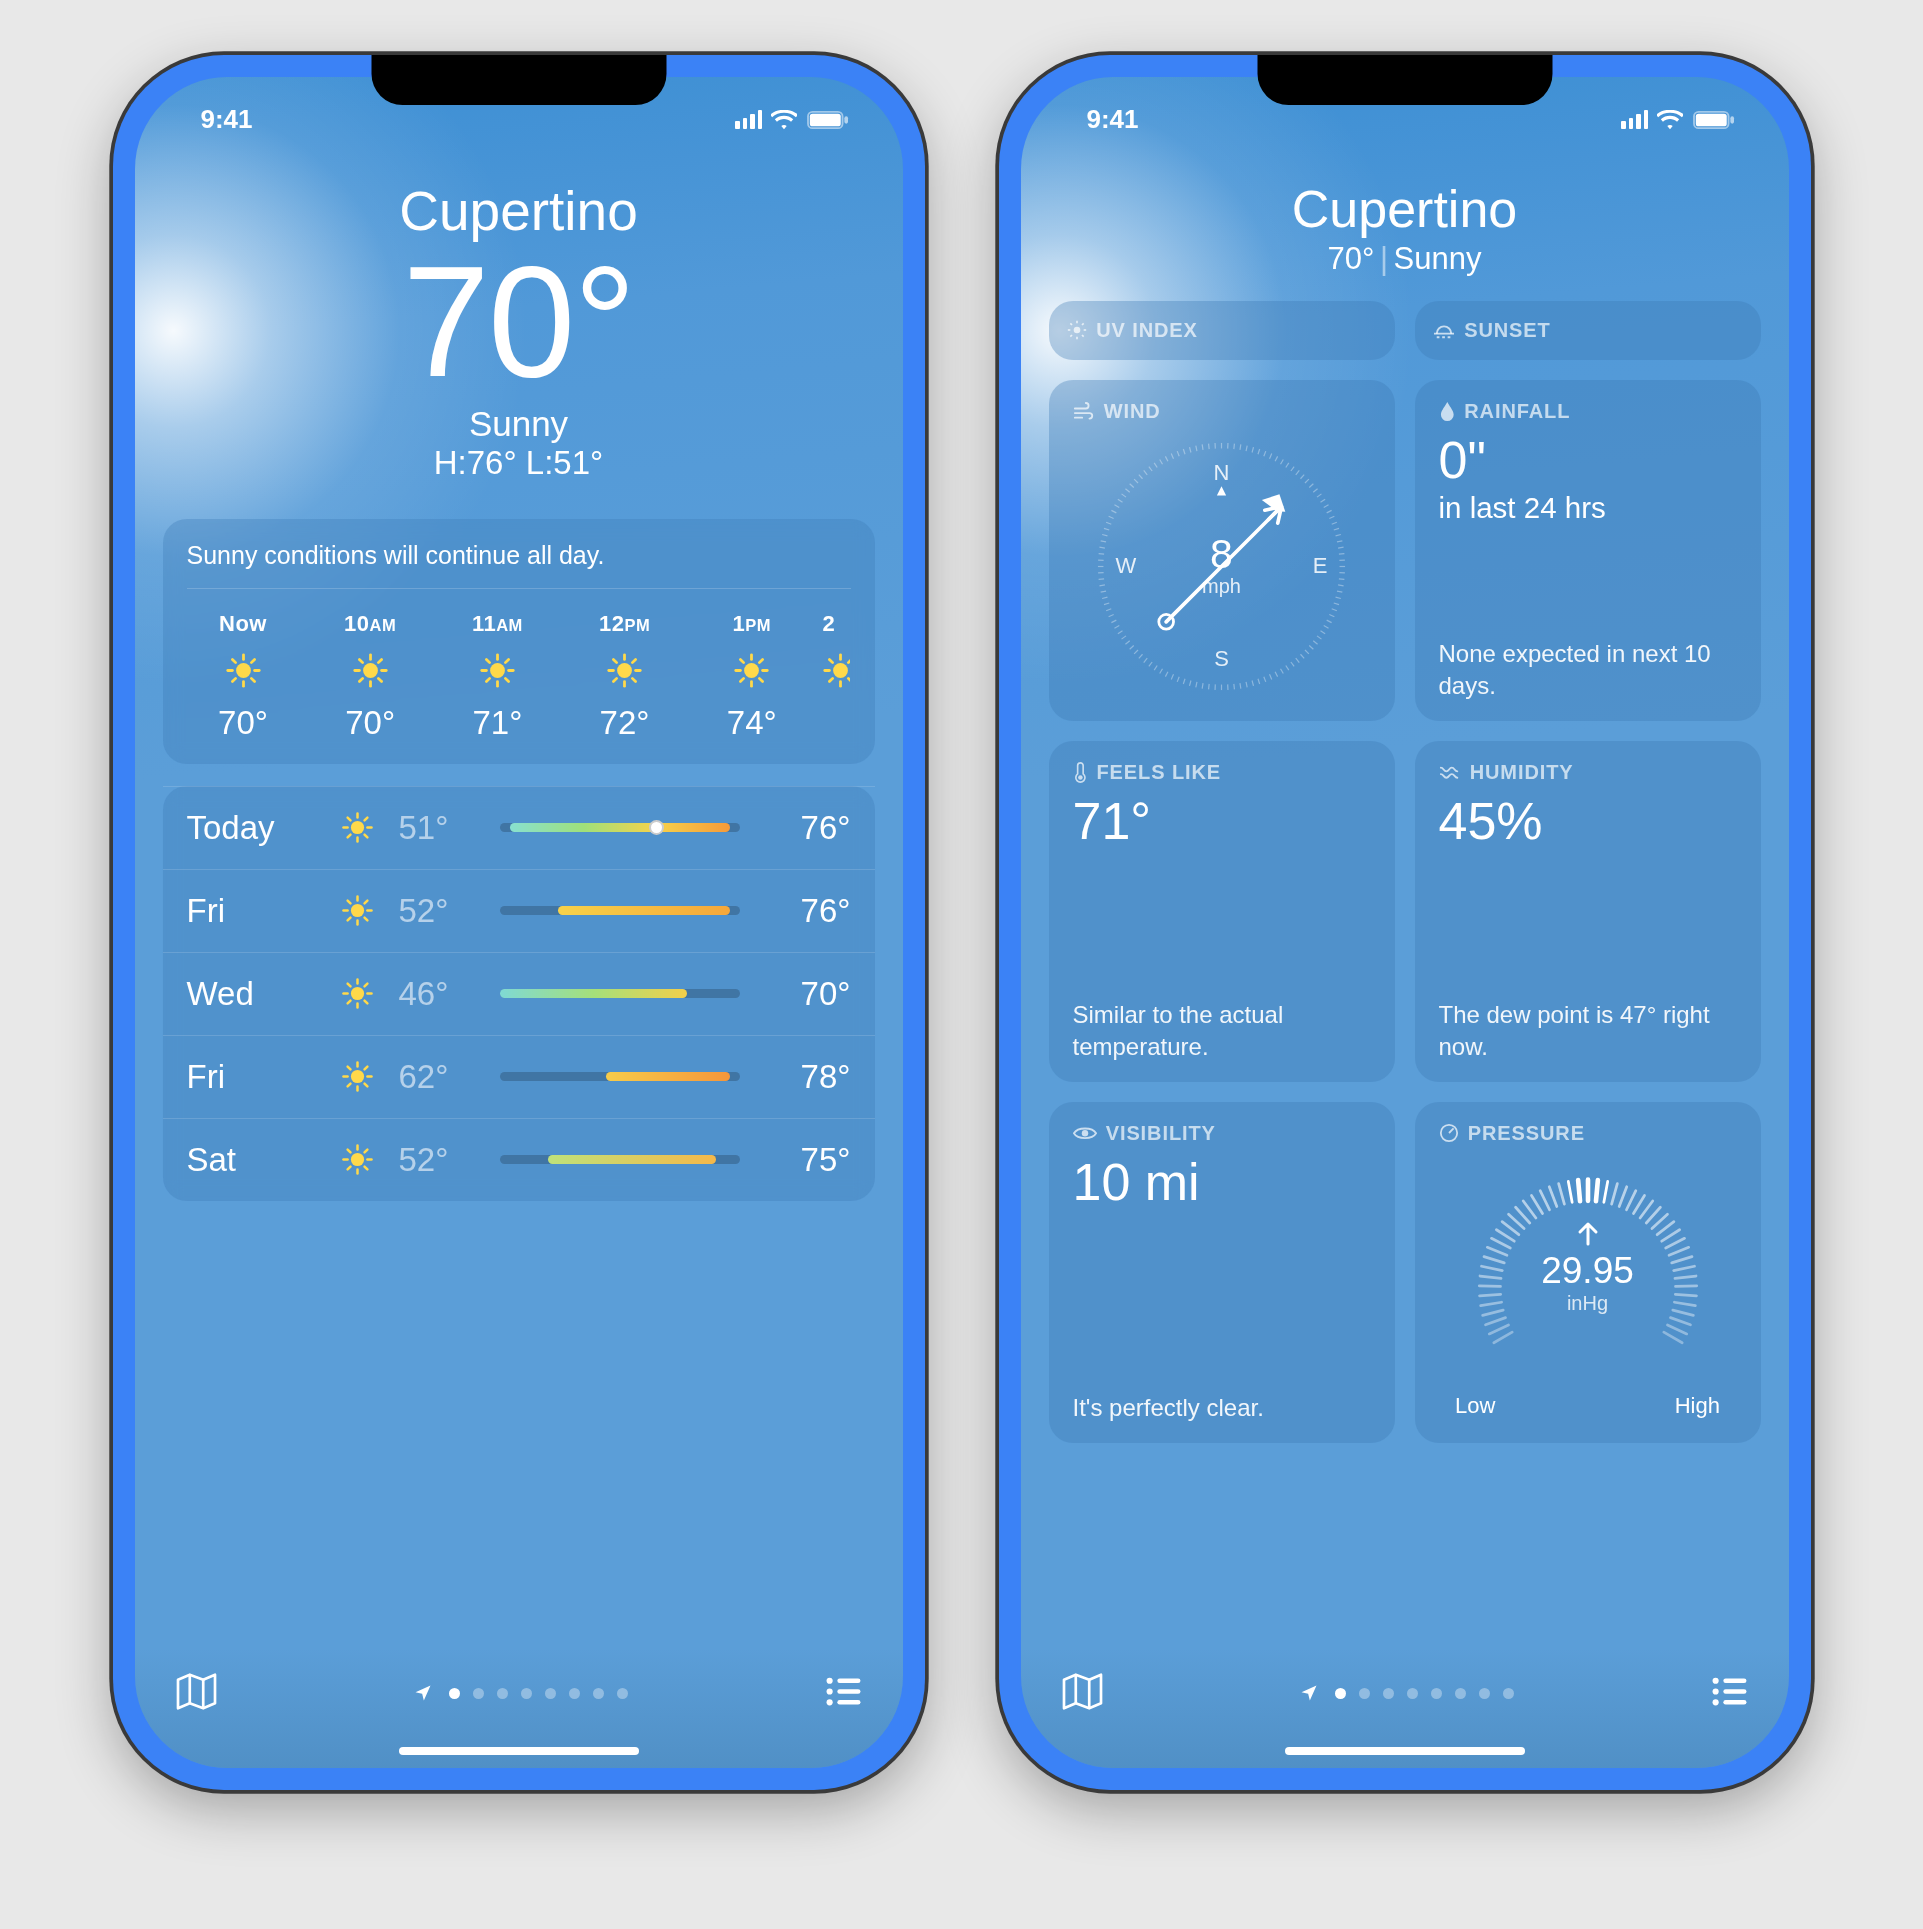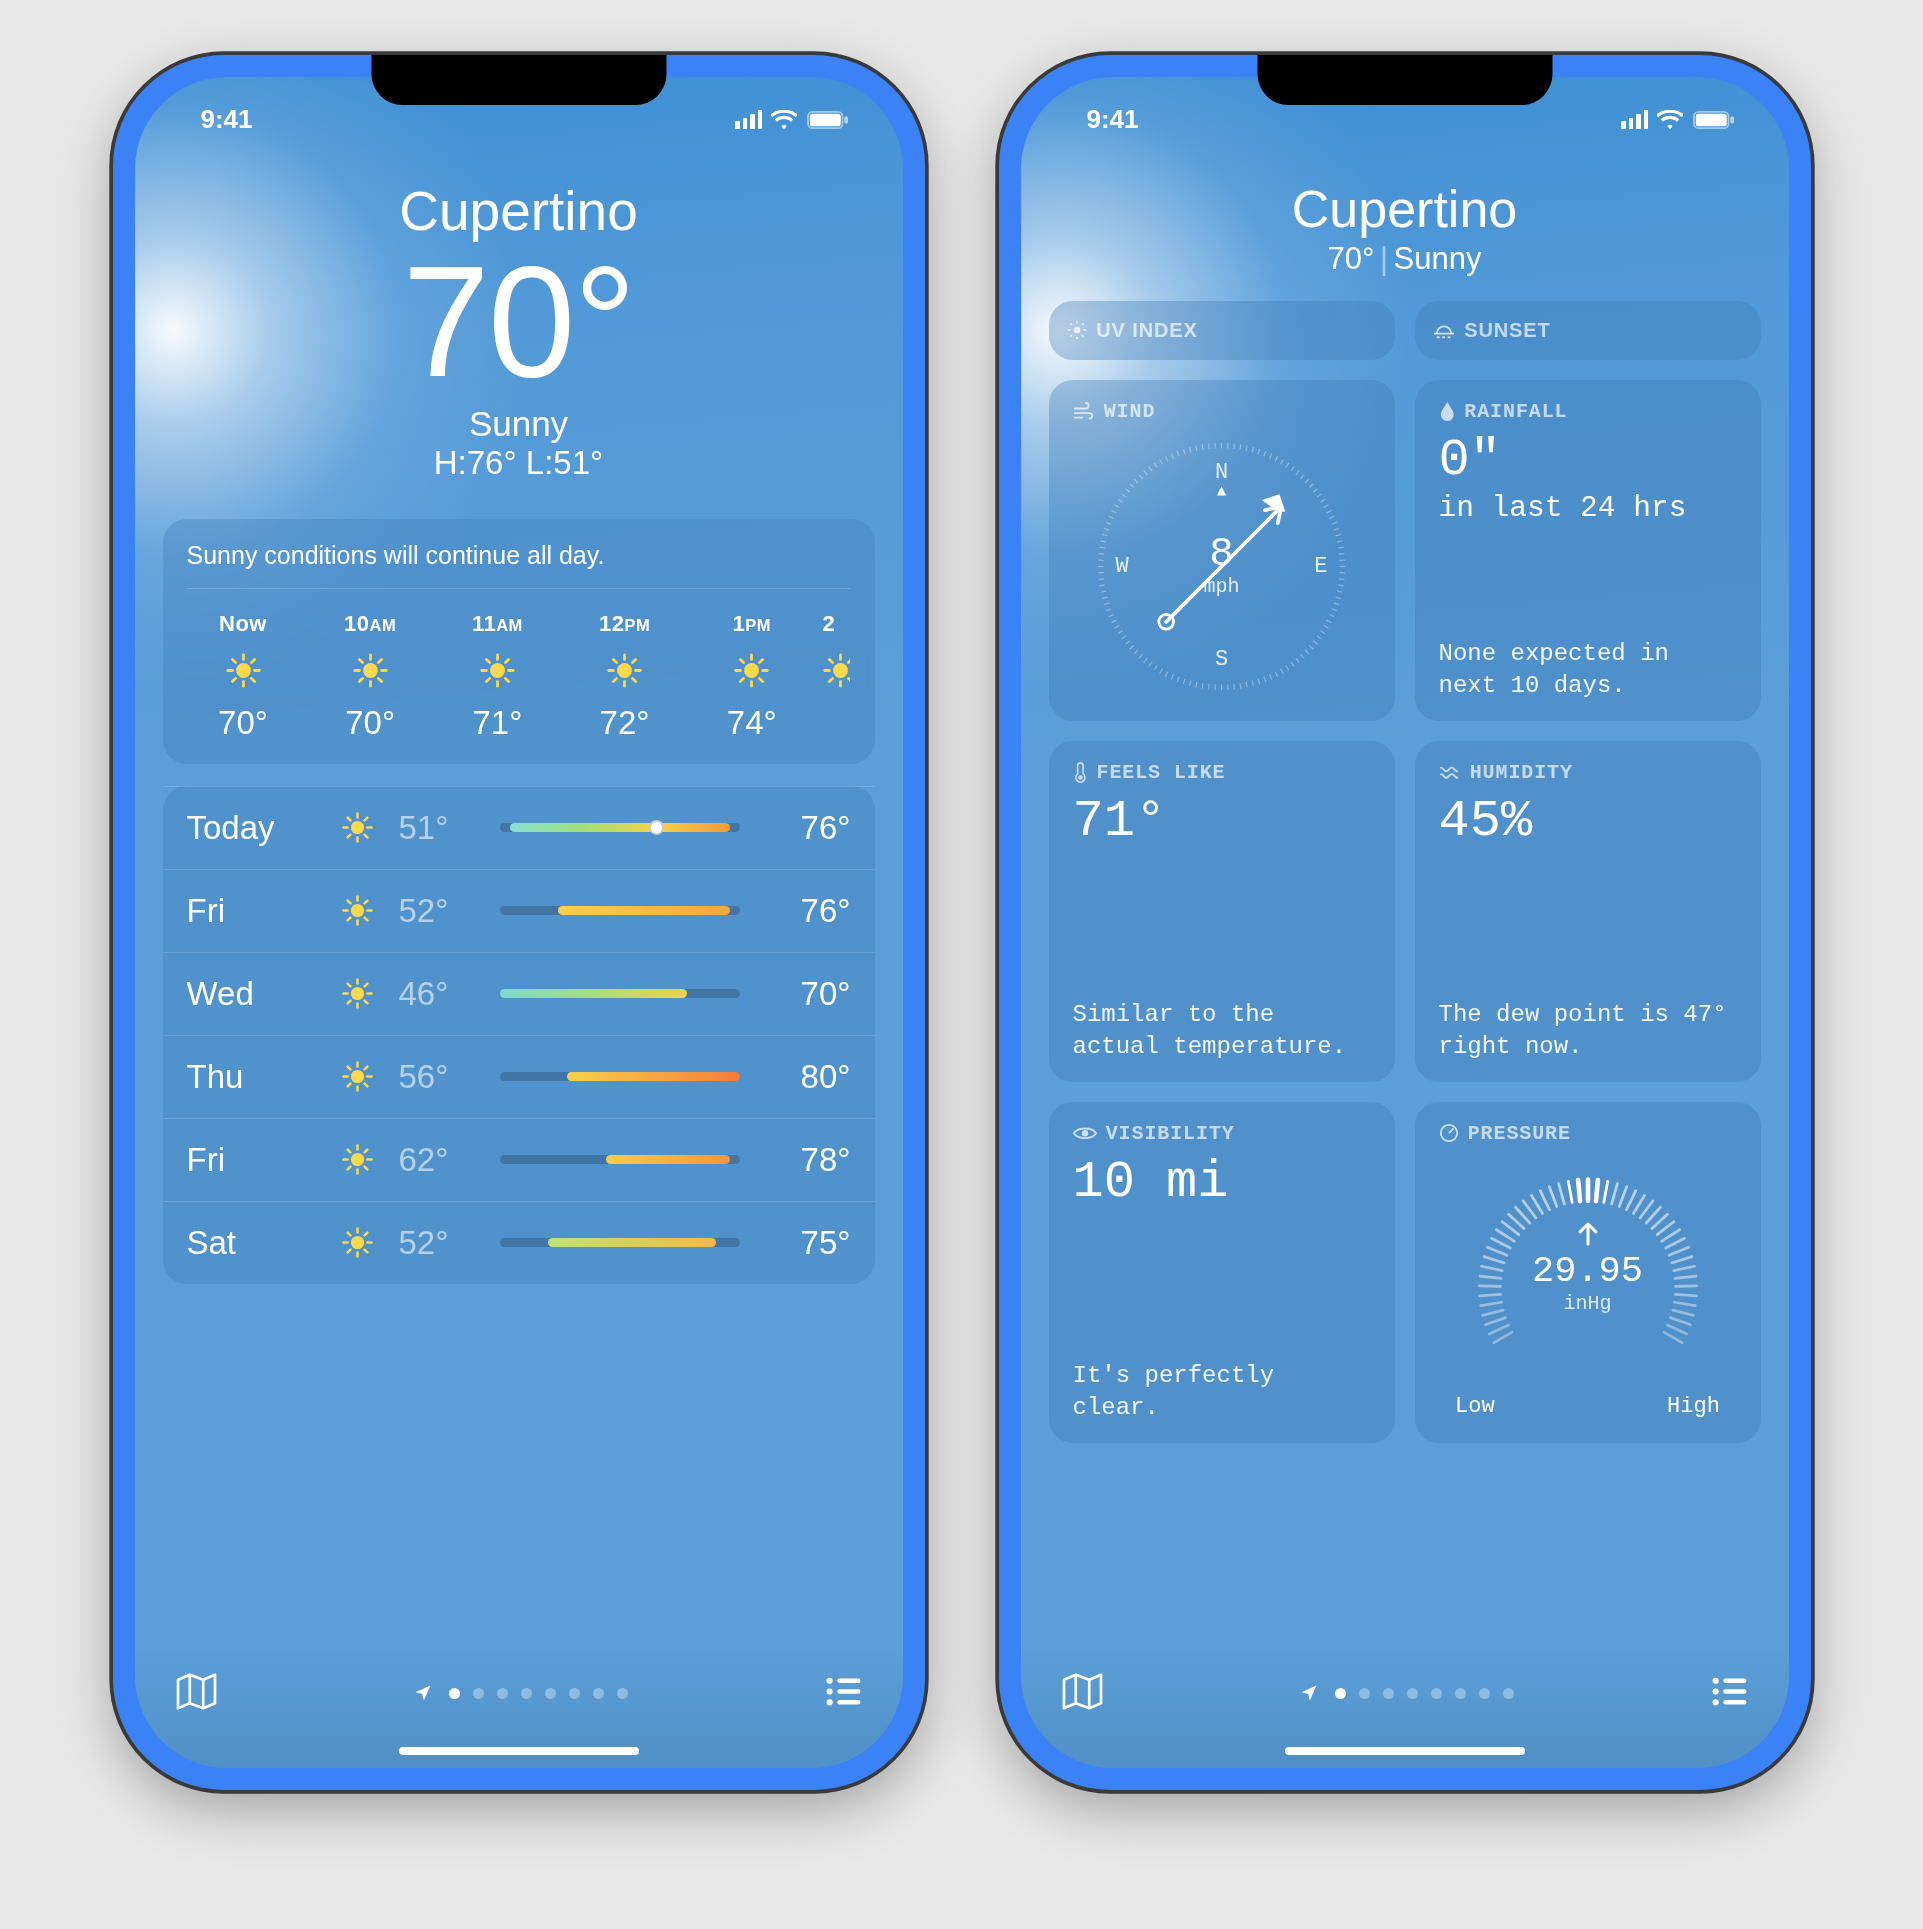--- a/index.html
+++ b/index.html
@@ -117,21 +117,21 @@
     border-radius: 24px;
     padding: 20px 24px;
     display: flex; flex-direction: column;
     min-height: 0;
   }
   .mini-card.compact { padding: 16.6px 18.5px; min-height: 59px; justify-content:center;text-align:right; }
   .mini-head { display:flex; align-items:center; gap: 9.2px; font-size: 20px; font-weight: 600; letter-spacing: 0.9px; color: rgba(255,255,255,.68); }
   .mini-big { font-size: 52px; font-weight: 400; margin-top: 9.2px; line-height:1.1; }
   .mini-sub { font-size: 29.5px; font-weight: 400; margin-top: 1.8px; }
   .mini-desc { font-size: 24px; font-weight: 400; margin-top: auto; padding-top: 28px; color: rgba(255,255,255,.92); line-height:1.3; }
-  .tall { min-height: 341px; font-family: Liberation Mono, monospace; }
+  .tall { min-height: 341px; }
 
   
   .compass-wrap { flex:1; display:flex; align-items:center; justify-content:center; margin-top: 9.2px; }
   .compass {
     width: 249px; height: 249px; border-radius: 50%;
     position: relative;
     display:flex; align-items:center; justify-content:center;
   }
   .compass .label { position:absolute; font-size: 22px; font-weight: 500; color: rgba(255,255,255,.85); }
   .compass .n { top: 18.5px; left:50%; transform:translateX(-50%); }
@@ -387,43 +387,20 @@
                     <line x1="28.5" y1="11.5" x2="32" y2="8"></line>
                     <line x1="8" y1="32" x2="11.5" y2="28.5"></line>
                   </g>
                 </svg>
               </div>
     <div class="lo">46°</div>
     <div class="range">
       <div class="range-fill" style="left:0%;width:78%;background:linear-gradient(90deg,#7fd9d4,#a5e07a,#f3cf4a)"></div>
     </div>
     <div class="hi">70°</div>
-            </div>
-            <div class="day-row">
-              <div>Thu</div>
-    <div class="icon">
-                <svg width="33" height="33" viewBox="0 0 40 40">
-                  <circle cx="20" cy="20" r="8" fill="#ffd94a"></circle>
-                  <g stroke="#ffd94a" stroke-width="3" stroke-linecap="round">
-                    <line x1="20" y1="3" x2="20" y2="8"></line>
-                    <line x1="20" y1="32" x2="20" y2="37"></line>
-                    <line x1="3" y1="20" x2="8" y2="20"></line>
-                    <line x1="32" y1="20" x2="37" y2="20"></line>
-                    <line x1="8" y1="8" x2="11.5" y2="11.5"></line>
-                    <line x1="28.5" y1="28.5" x2="32" y2="32"></line>
-                    <line x1="28.5" y1="11.5" x2="32" y2="8"></line>
-                    <line x1="8" y1="32" x2="11.5" y2="28.5"></line>
-                  </g>
-                </svg>
-              </div>
-    <div class="lo">56°</div>
-    <div class="range">
-      <div class="range-fill" style="left:28%;width:72%;background:linear-gradient(90deg,#f7d24a,#f57d3a)"></div>
-    </div>
-    <div class="hi">80°</div>
             </div>
             <div class="day-row">
               <div>Fri</div>
     <div class="icon">
                 <svg width="33" height="33" viewBox="0 0 40 40">
                   <circle cx="20" cy="20" r="8" fill="#ffd94a"></circle>
                   <g stroke="#ffd94a" stroke-width="3" stroke-linecap="round">
                     <line x1="20" y1="3" x2="20" y2="8"></line>
                     <line x1="20" y1="32" x2="20" y2="37"></line>
                     <line x1="3" y1="20" x2="8" y2="20"></line>

